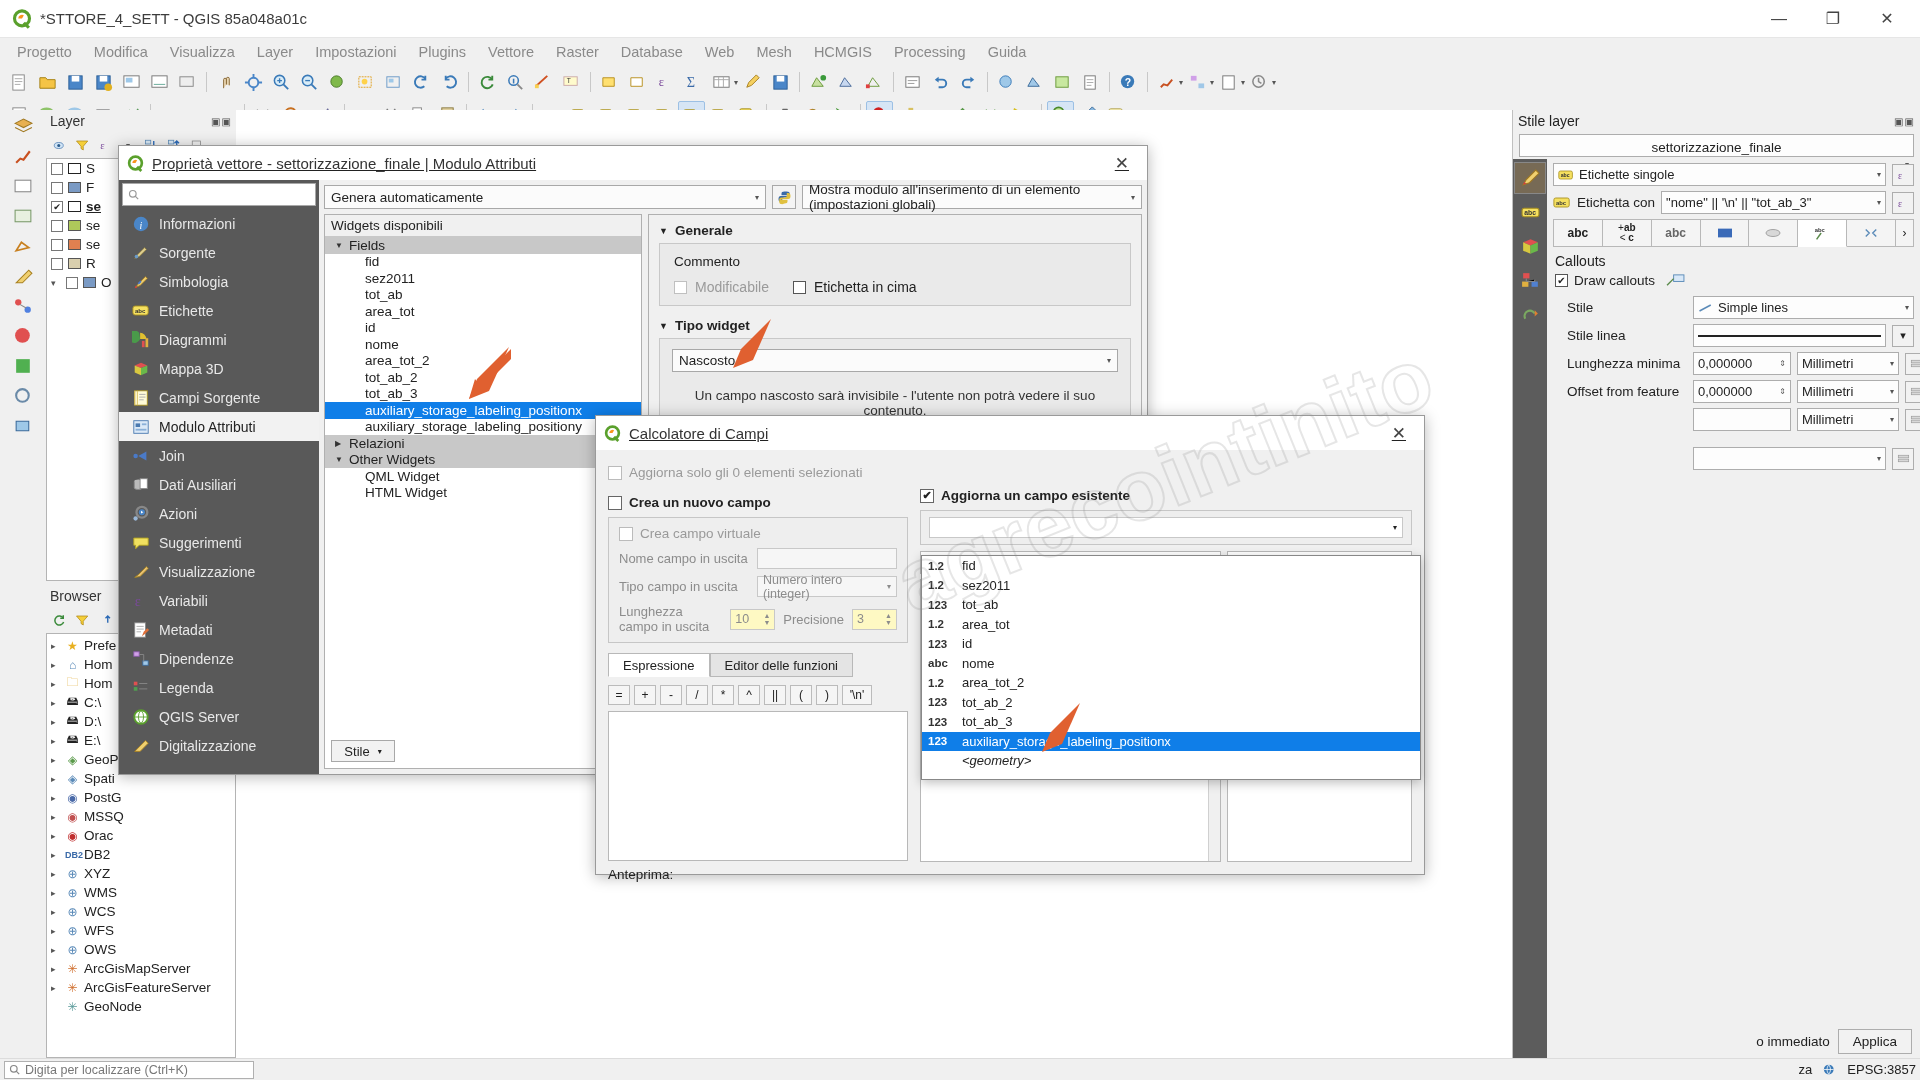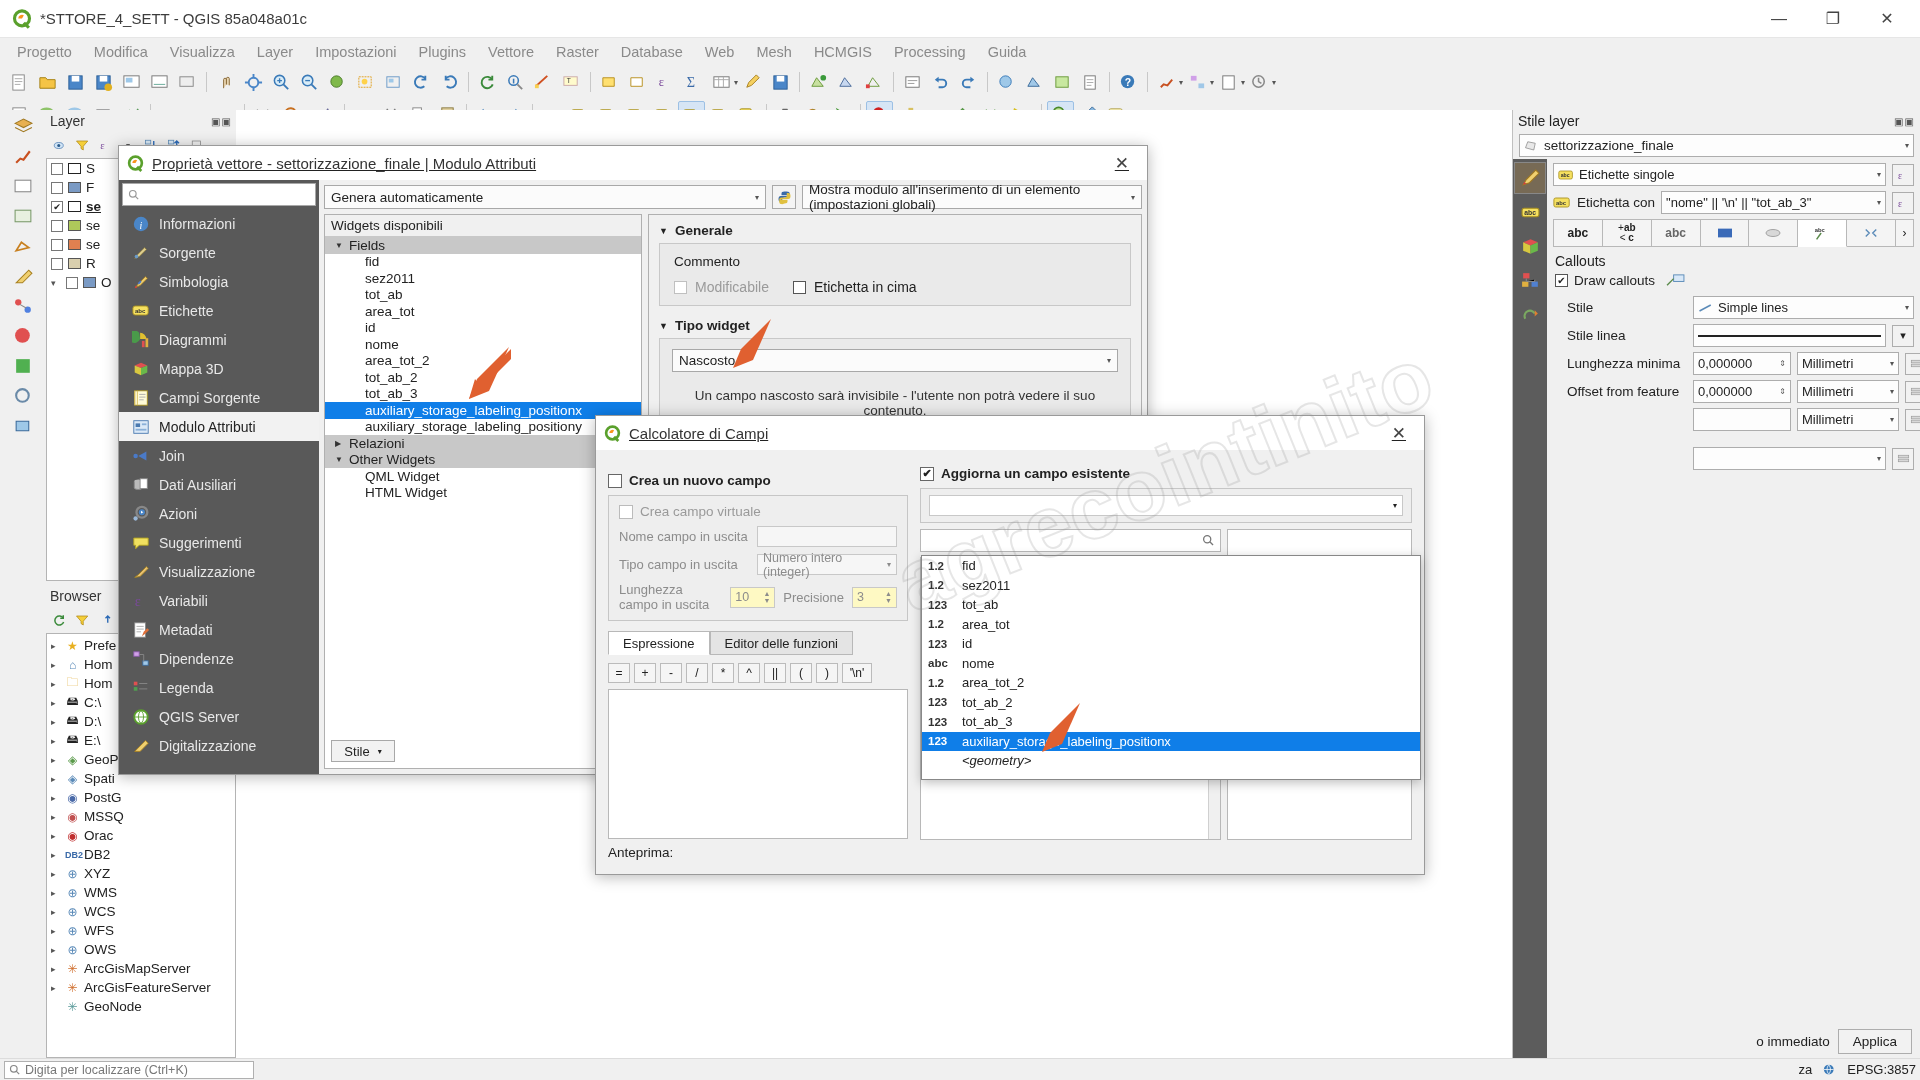--- a/index.html
+++ b/index.html
@@ -67,21 +67,21 @@
 
   
   .mapcol { flex:1; background:#ffffff; position:relative; overflow:hidden; }
 
   
   .rightcol { width:408px; background:#f0f0f0; border-left:1px solid #c0c0c0;
               display:flex; flex-direction:column; position:relative; }
   .rhdr { display:flex; align-items:center; height:22px; padding:0 5px; font-size:14px; }
   .rhdr .pbtns { margin-left:auto; font-size:10px; color:#555; letter-spacing:1px; }
   .rcombo { margin:2px 6px; height:23px; background:#fdfdfd; border:1px solid #adadad;
-            display:flex; align-items:center; padding:0 4px; font-size:13.5px; gap:5px; }
+            display:flex; align-items:center; padding:0 4px; font-size:13.5px; gap:5px;flex-direction:column; }
   .rcombo .arrow { margin-left:auto; font-size:8px; color:#555; }
   .rmain { display:flex; flex:1; }
   .rtabs { width:34px; background:#5c5c5c; display:flex; flex-direction:column; align-items:center;
            padding-top:4px; gap:4px; }
   .rtab { width:30px; height:30px; display:flex; align-items:center; justify-content:center; font-size:15px; }
   .rtab.sel { background:#e8a33d33; outline:1px solid #888; }
   .rcontent { flex:1; padding:4px 6px 0 6px; font-size:13.5px; overflow:hidden; }
   .frow { display:flex; align-items:center; gap:6px; margin-bottom:5px; }
   .flabel { width:120px; flex:none; }
   .fctl { flex:1; height:23px; background:#fdfdfd; border:1px solid #adadad;
@@ -1562,20 +1562,24 @@
         <circle cx="16" cy="15" r="12" fill="none" stroke="#5aa02c" stroke-width="5"></circle>
         <path d="M19 22 L27 30" stroke="#5aa02c" stroke-width="5" fill="none"></path>
         <circle cx="16" cy="15" r="6" fill="#fff"></circle>
         <path d="M10 15 a6 6 0 0 1 9 -5 l-3 5 z" fill="#f7941e"></path>
       </svg>
       <span class="t">Calcolatore di Campi</span>
       <span class="x">✕</span>
     </div>
 
     <div class="calcbody">
+      <div class="chk dis">
+        <span class="box"></span>
+        <span>Aggiorna solo gli 0 elementi selezionati</span>
+      </div>
 
       <div class="calccols">
         <div class="calcleft">
           <div class="chk bold">
             <span class="box"></span>
             <span>Crea un nuovo campo</span>
           </div>
           <div class="panelbox">
             <div class="chk dis" style="margin-top:0">
               <span class="box"></span>

